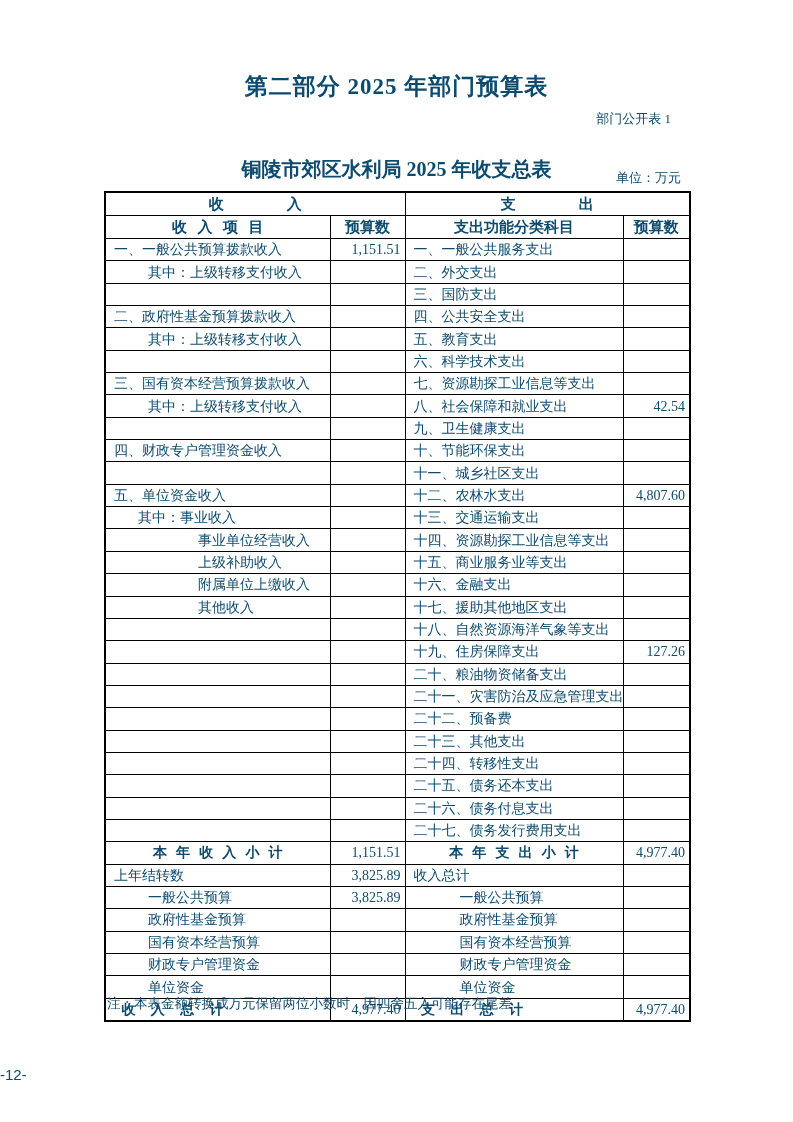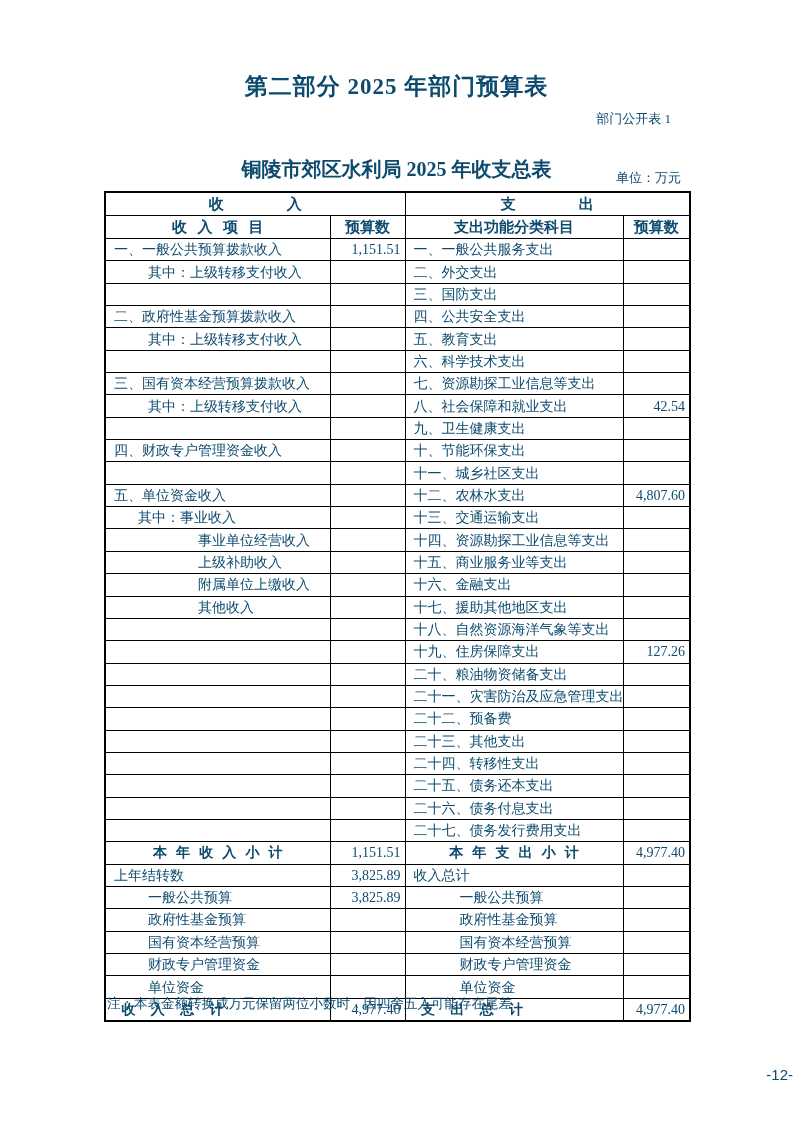--- a/index.html
+++ b/index.html
@@ -33,21 +33,21 @@
   td.i2 { padding-left:54px; }
   td.i3 { padding-left:32px; }
   td.i4 { padding-left:92px; }
 
   td.subtotal { text-align:center; font-weight:bold;
     letter-spacing:0.65em; padding-left:0.65em;font-family:Liberation Serif, serif; }
   td.total { font-weight:bold;
     letter-spacing:1.1em; padding-left:1.1em; }
 
   .note { position:absolute; top:995px; left:107px; font-size:13.5px; }
-  .page-number { position:absolute; top:1066px; left:0; width:100%; text-align:right;
+  .page-number { position:absolute; top:1066px; left:0; width:100%; text-align:left;
     font-size:15px; font-family:"Liberation Sans","DejaVu Sans",sans-serif; }
 </style>
 </head>
 <body>
 
 <div class="page">
 
   <div class="doc-title">第二部分 2025 年部门预算表</div>
   <div class="table-tag">部门公开表 1</div>
   <div class="table-title">铜陵市郊区水利局 2025 年收支总表</div>

